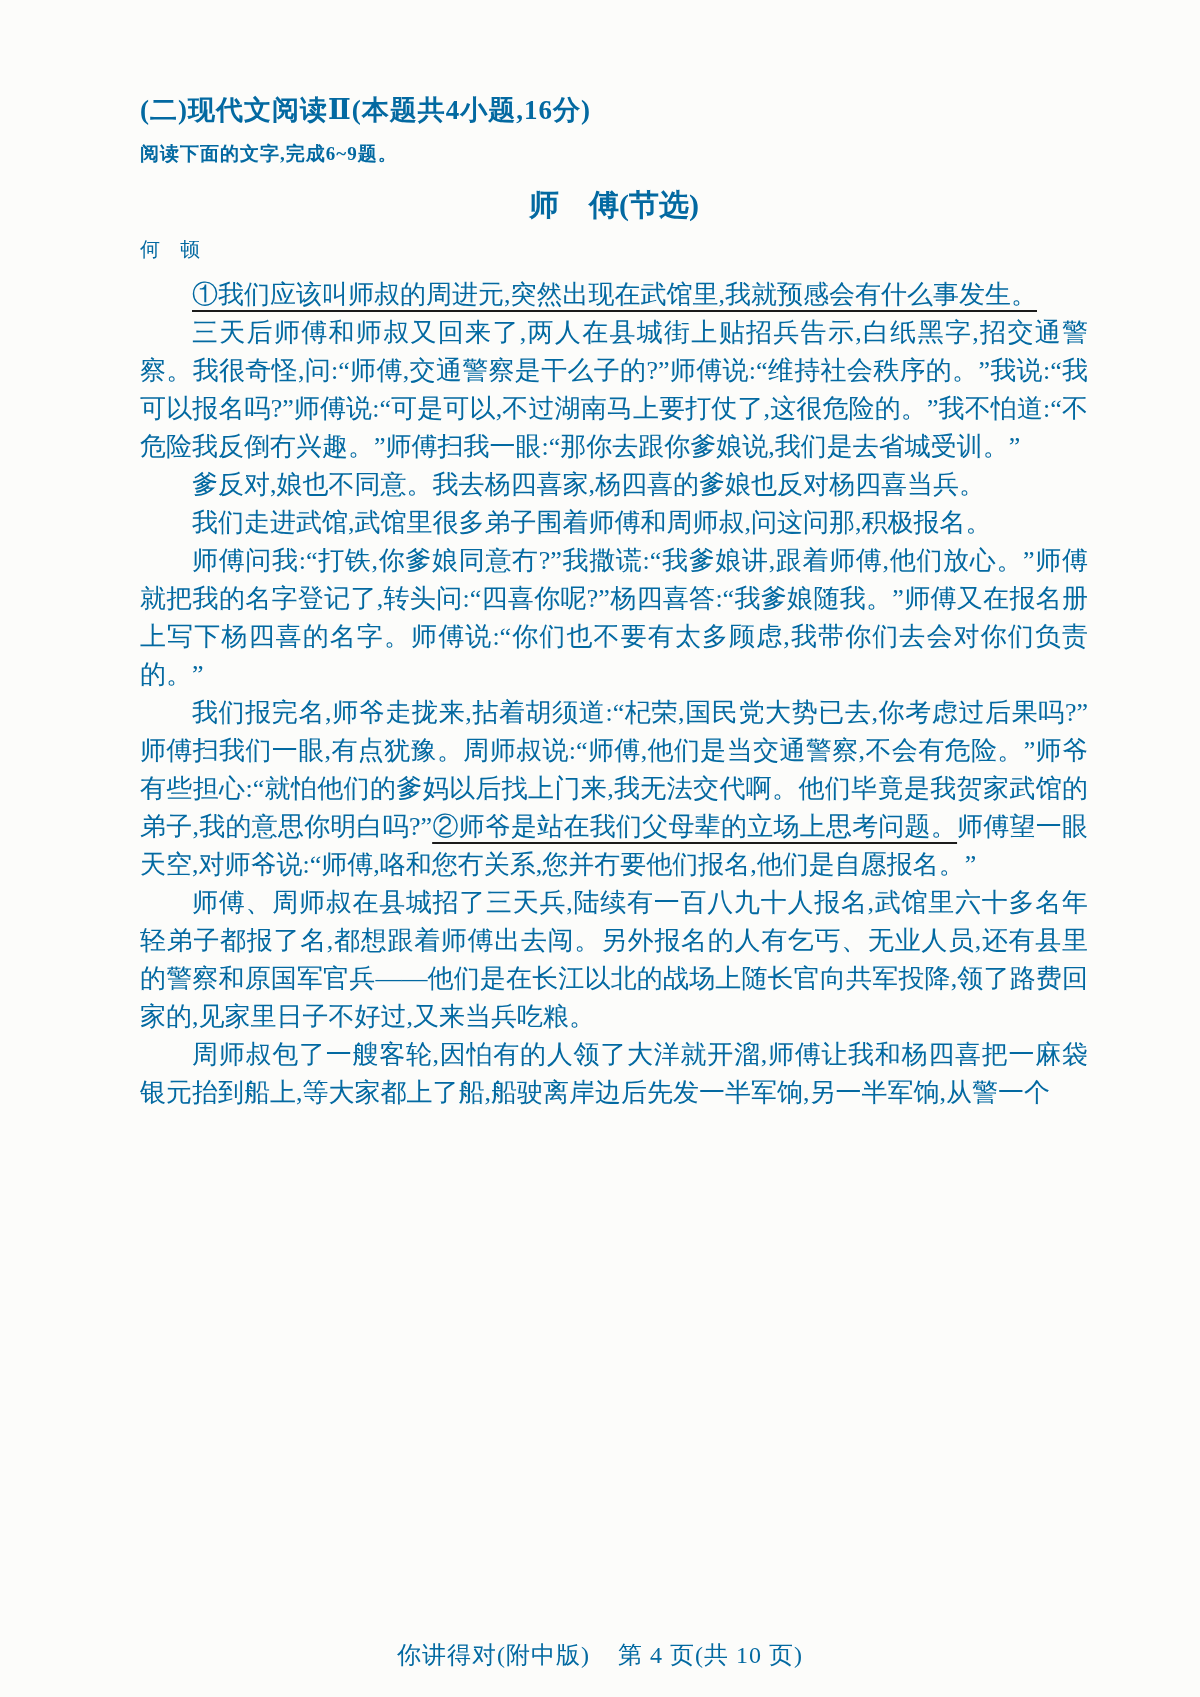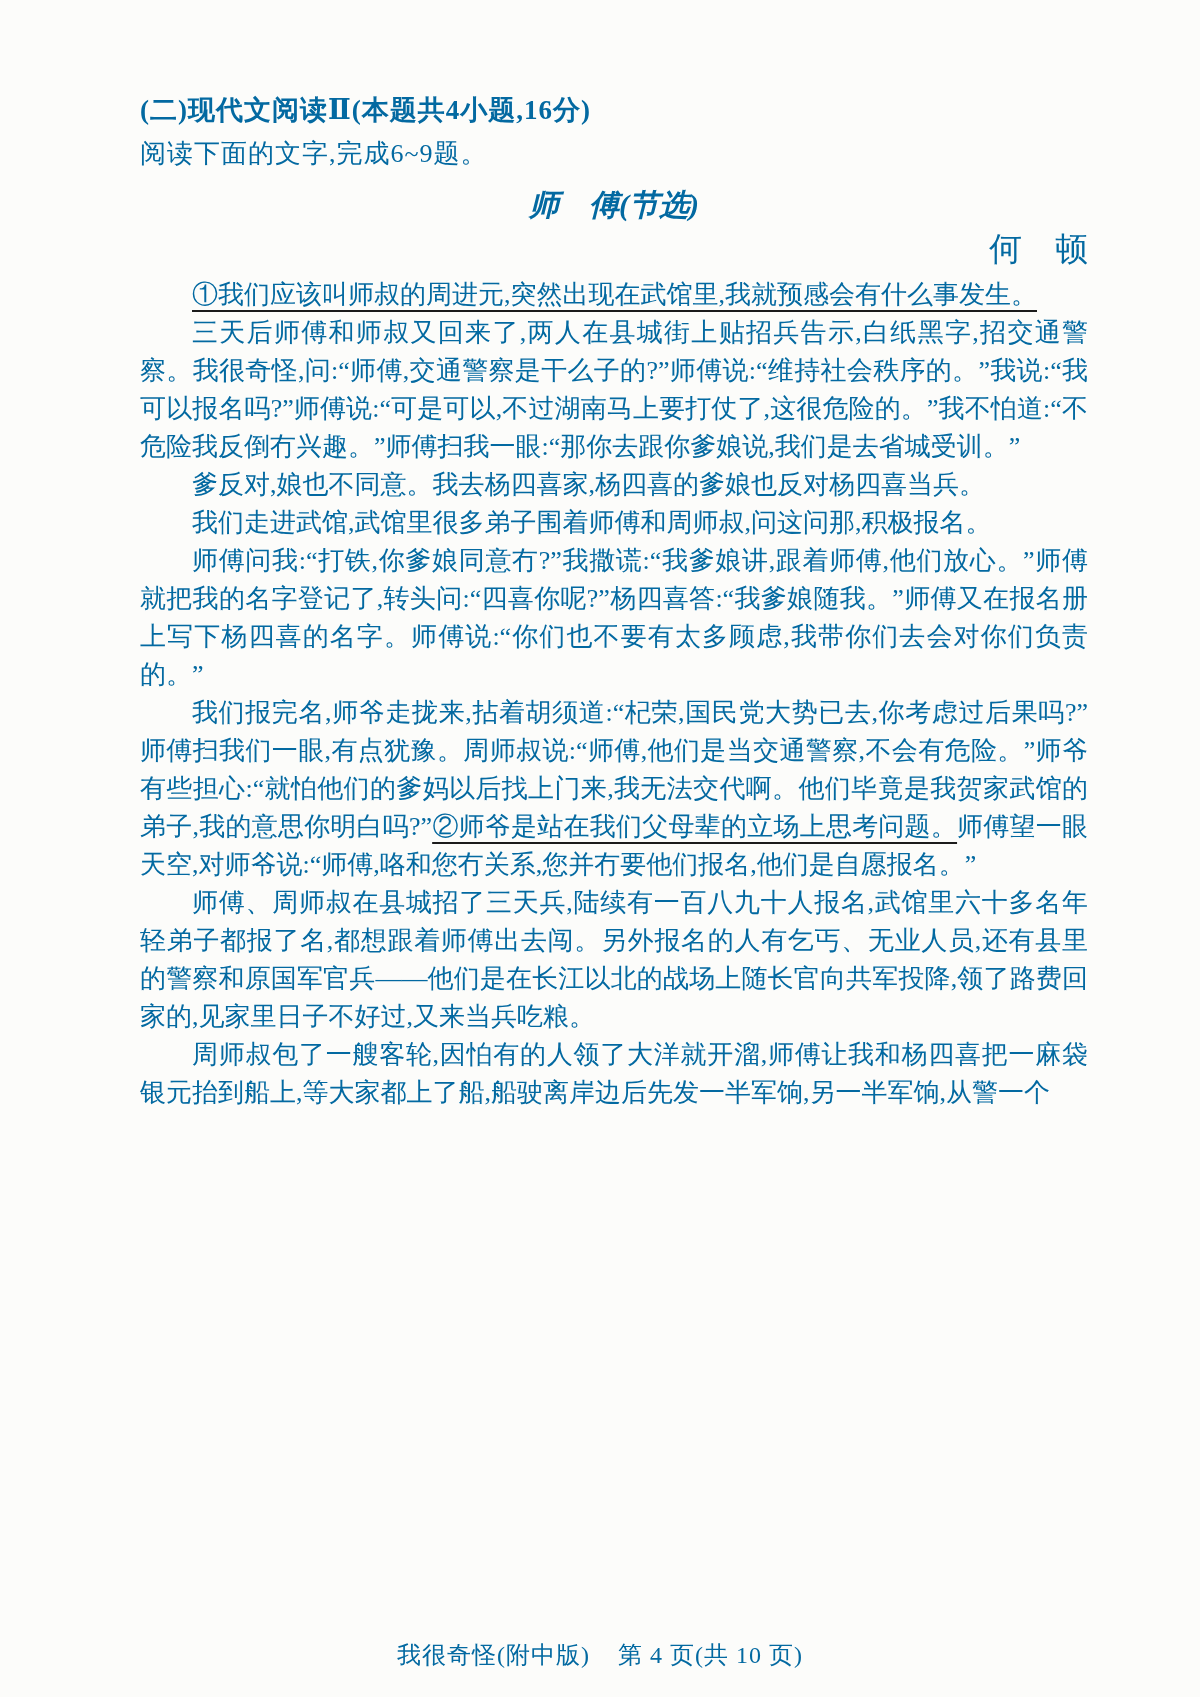--- a/index.html
+++ b/index.html
@@ -23,36 +23,36 @@
     top: 88px;
     width: 948px;
   }
   .section-heading {
     font-size: 27px;
     font-weight: bold;
     line-height: 44px;
     letter-spacing: 1px;
   }
   .instruction {
-    font-size: 26px;
+    font-size: 19px;
     line-height: 44px;
     margin-bottom: 2px;
     letter-spacing: 1px;
+    font-weight: bold;
   }
   .article-title {
     margin: 8px 0 4px 0;
     text-align: center;
     font-size: 30px;
     font-weight: bold;
     line-height: 42px;
-    font-style: italic;
   }
   .article-author {
-    text-align: right;
-    font-size: 33px;
+    text-align: left;
+    font-size: 20px;
     line-height: 38px;
     margin-bottom: 8px;
   }
   .body-text p.para {
     margin: 0;
     font-size: 26px;
     line-height: 38px;
     text-align: justify;
     text-indent: 2em;
     letter-spacing: 0;
@@ -93,15 +93,15 @@
         <p class="para"><span>爹反对,娘也不同意。我去杨四喜家,杨四喜的爹娘也反对杨四喜当兵。</span></p>
         <p class="para"><span>我们走进武馆,武馆里很多弟子围着师傅和周师叔,问这问那,积极报名。</span></p>
         <p class="para"><span>师傅问我:“打铁,你爹娘同意冇?”我撒谎:“我爹娘讲,跟着师傅,他们放心。”师傅就把我的名字登记了,转头问:“四喜你呢?”杨四喜答:“我爹娘随我。”师傅又在报名册上写下杨四喜的名字。师傅说:“你们也不要有太多顾虑,我带你们去会对你们负责的。”</span></p>
         <p class="para"><span>我们报完名,师爷走拢来,拈着胡须道:“杞荣,国民党大势已去,你考虑过后果吗?”师傅扫我们一眼,有点犹豫。周师叔说:“师傅,他们是当交通警察,不会有危险。”师爷有些担心:“就怕他们的爹妈以后找上门来,我无法交代啊。他们毕竟是我贺家武馆的弟子,我的意思你明白吗?”</span><span class="u">②师爷是站在我们父母辈的立场上思考问题。</span><span>师傅望一眼天空,对师爷说:“师傅,咯和您冇关系,您并冇要他们报名,他们是自愿报名。”</span></p>
         <p class="para"><span>师傅、周师叔在县城招了三天兵,陆续有一百八九十人报名,武馆里六十多名年轻弟子都报了名,都想跟着师傅出去闯。另外报名的人有乞丐、无业人员,还有县里的警察和原国军官兵——他们是在长江以北的战场上随长官向共军投降,领了路费回家的,见家里日子不好过,又来当兵吃粮。</span></p>
         <p class="para"><span>周师叔包了一艘客轮,因怕有的人领了大洋就开溜,师傅让我和杨四喜把一麻袋银元抬到船上,等大家都上了船,船驶离岸边后先发一半军饷,另一半军饷,从警一个</span></p>
       </div>
   </div>
 
   <div class="footer">
-    <span>我很奇怪(附中版)</span><span class="gap"></span><span>第 4 页(共 10 页)</span>
+    <span>你讲得对(附中版)</span><span class="gap"></span><span>第 4 页(共 10 页)</span>
   </div>
 </div>
 
 </body></html>

